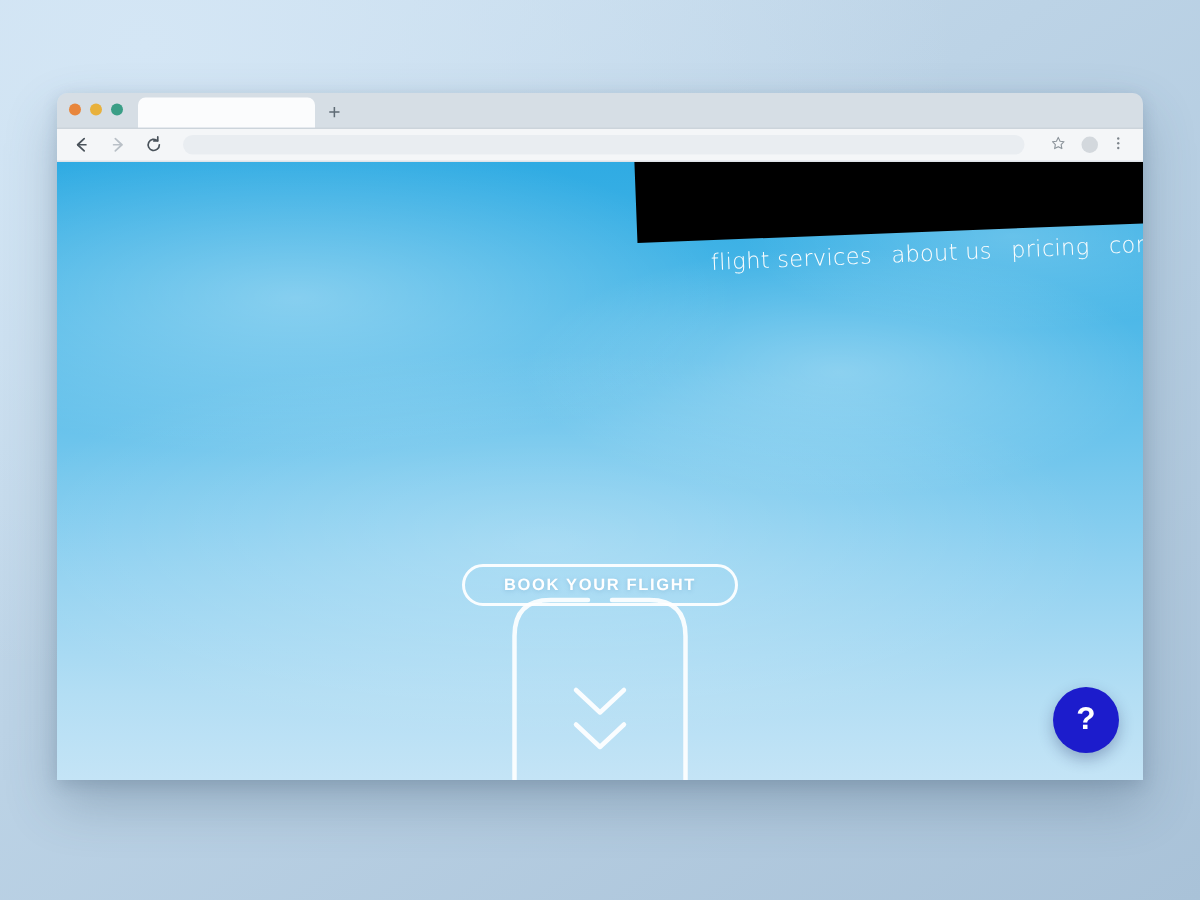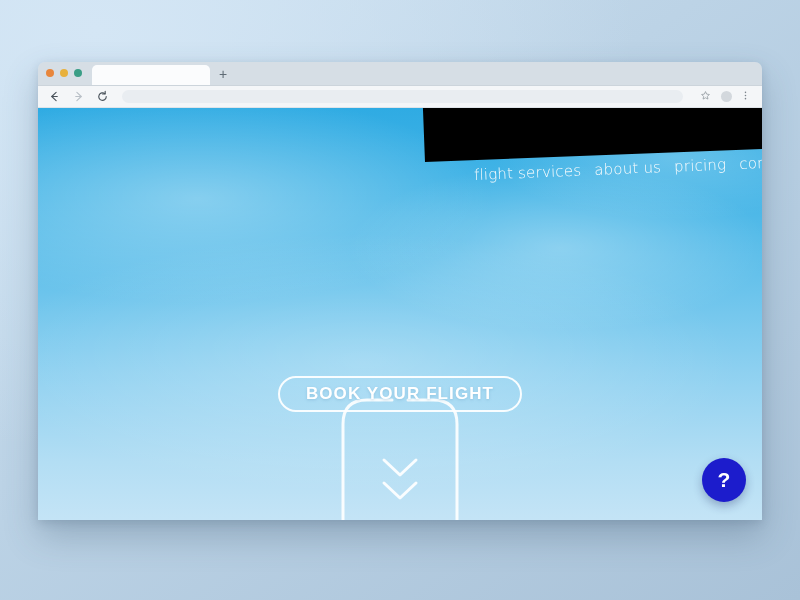--- a/index.html
+++ b/index.html
@@ -84,21 +84,21 @@
 
   
   #hero-center {
     position:absolute; left:0; right:0; top:268px;
     display:flex; flex-direction:column; align-items:center;
   }
   #book-flight-button {
     position:relative; z-index:2;
     border:2.5px solid rgba(255,255,255,0.93); border-radius:22px;
     padding:6px 26px; background:transparent;
-    color:#ffffff; font-size:17px; font-weight:bold; letter-spacing:1.1px;
+    color:#ffffff; font-size:11px; font-weight:bold; letter-spacing:1.1px;
     text-shadow:0 1px 3px rgba(90,150,190,0.35);
     font-family:"Liberation Sans", sans-serif;
   }
   #tunnel-lines {
     position:absolute; top:8px; left:50%; transform:translateX(-50%);
     width:126px; height:145px; z-index:1;
   }
   #chevrons {
     position:absolute; top:78px; left:50%; transform:translateX(-50%);
     width:46px; height:54px; z-index:2;

